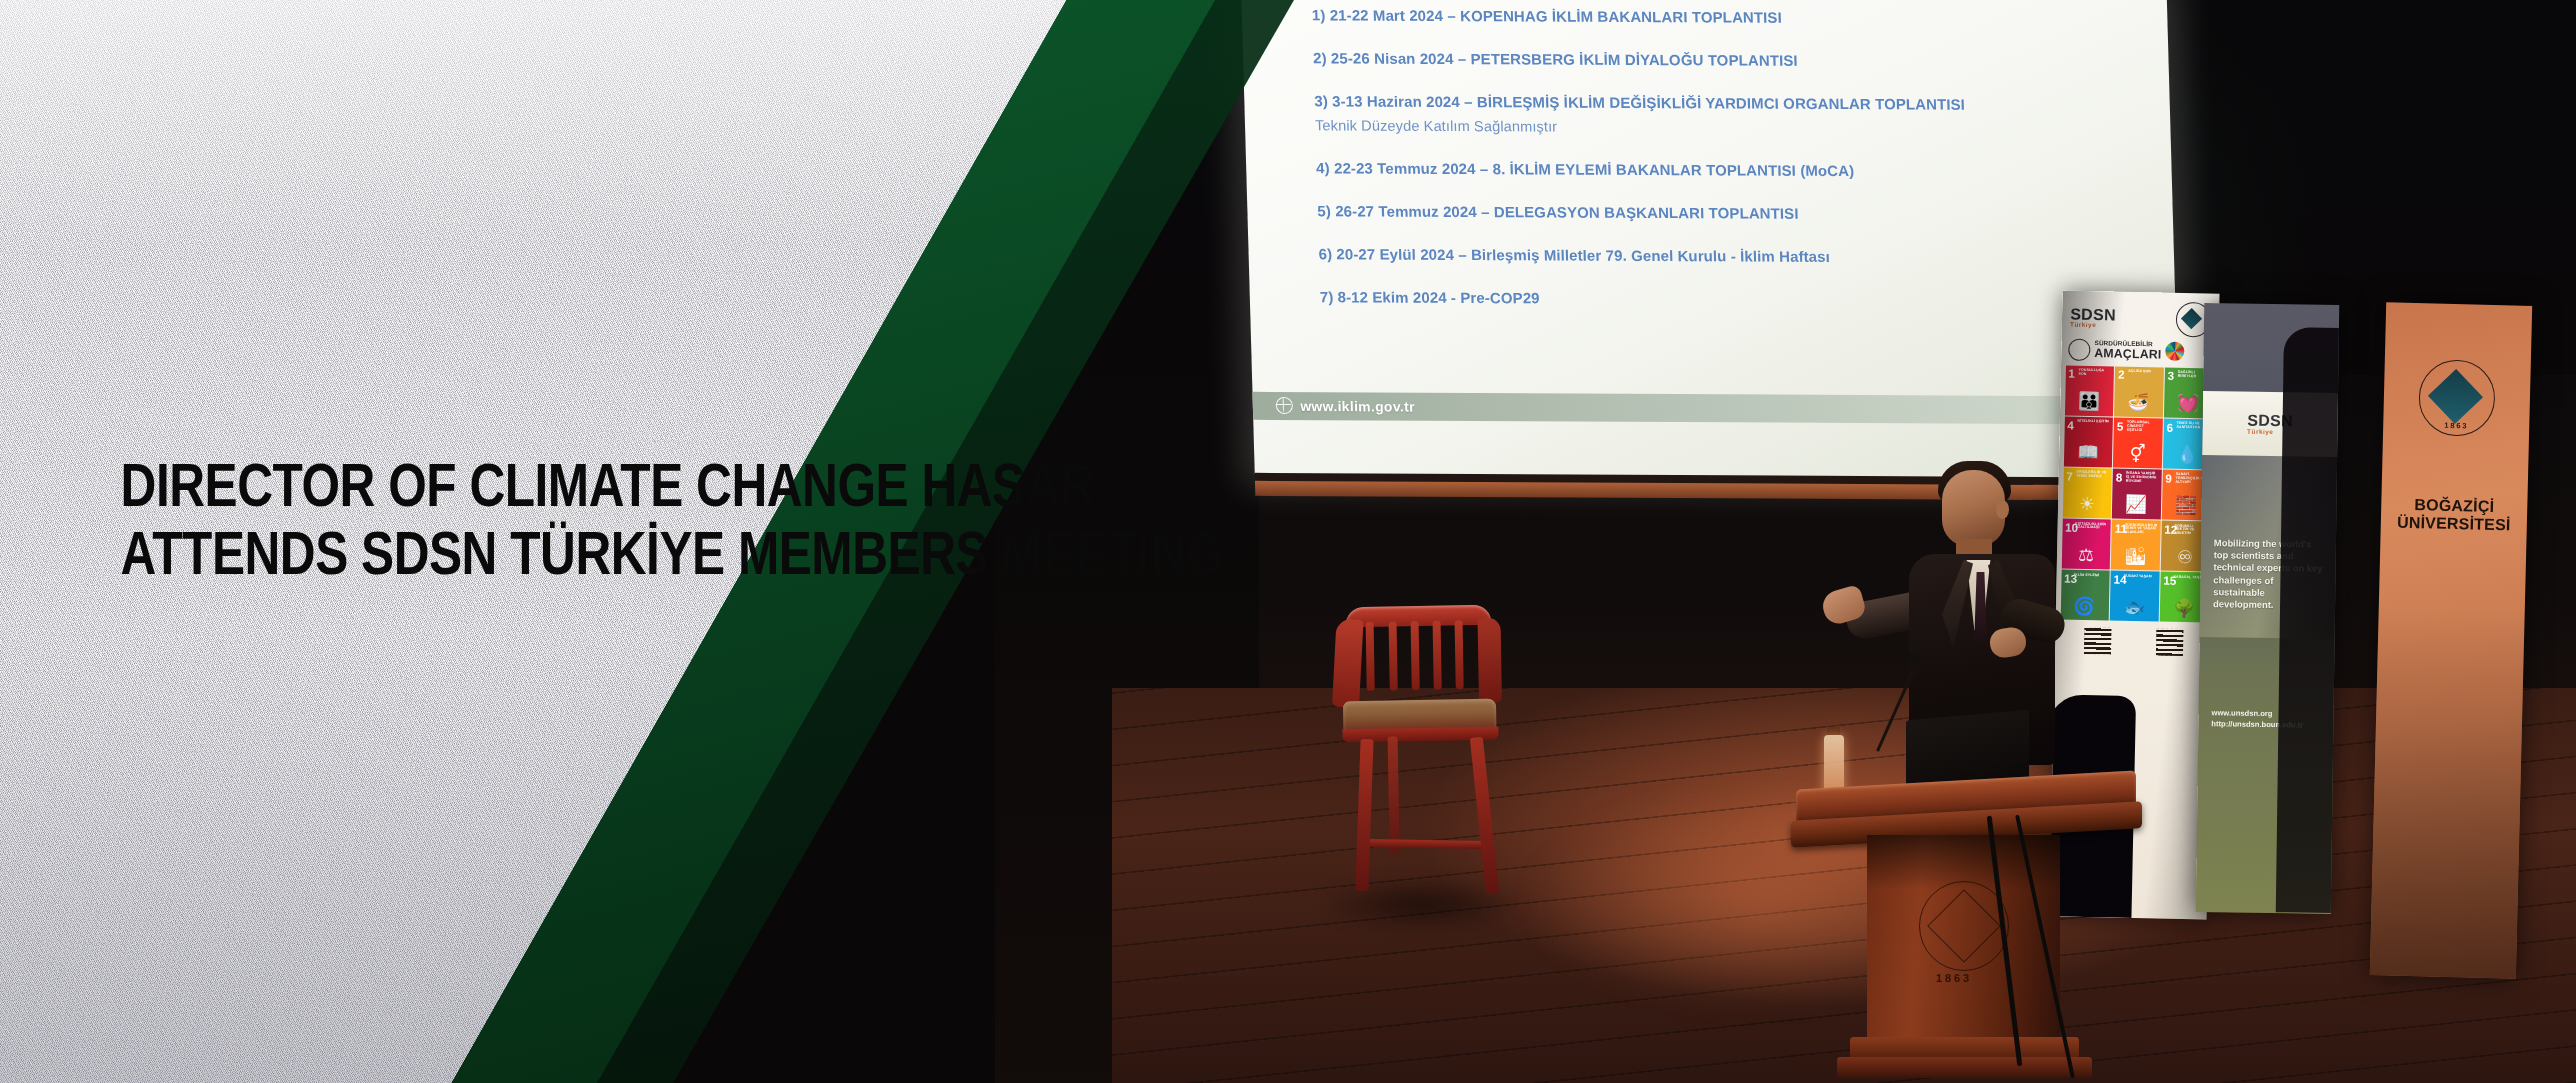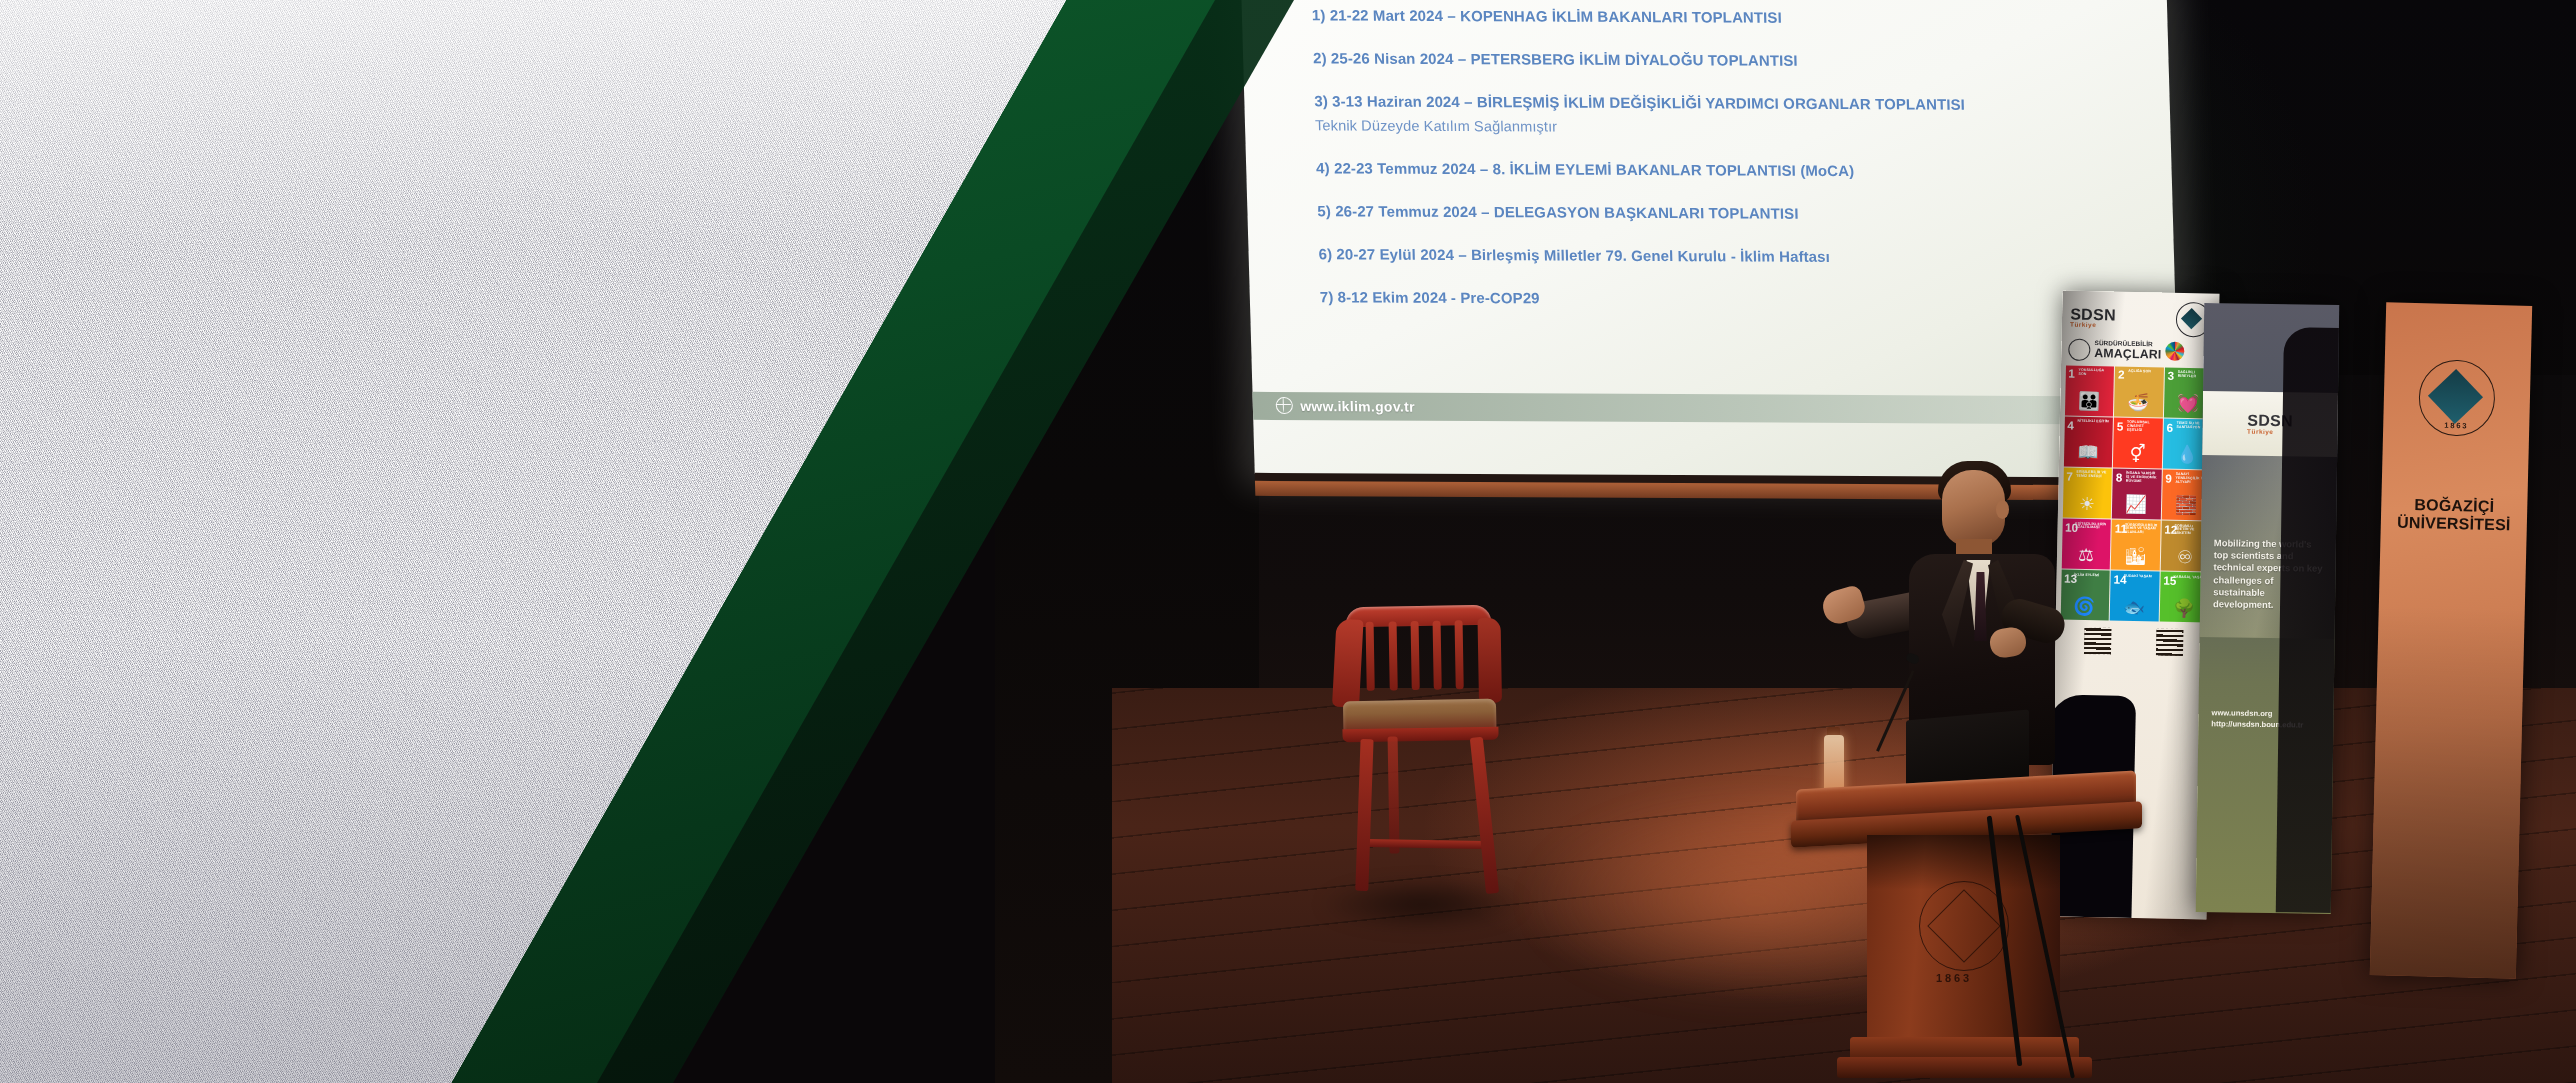--- a/index.html
+++ b/index.html
@@ -475,15 +475,19 @@
   <div class="green-edge2"></div>
   <div class="green-edge"></div>
 
   <div class="left-panel">
     <div class="tex"></div>
     <div class="tex2"></div>
     <div class="tex-hi"></div>
     <div class="tex-dark"></div>
   </div>
 
+  <div class="headline">
+    <div>DIRECTOR OF CLIMATE CHANGE HASAR</div>
+    <div>ATTENDS SDSN TÜRKİYE MEMBERS MEETING</div>
+  </div>
 
 </div>
 
 
 </body></html>

